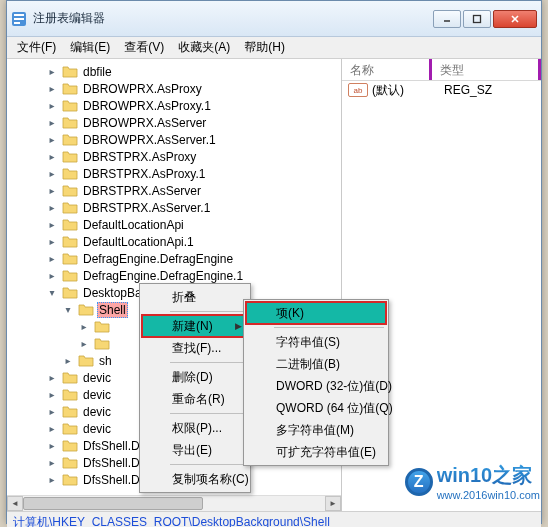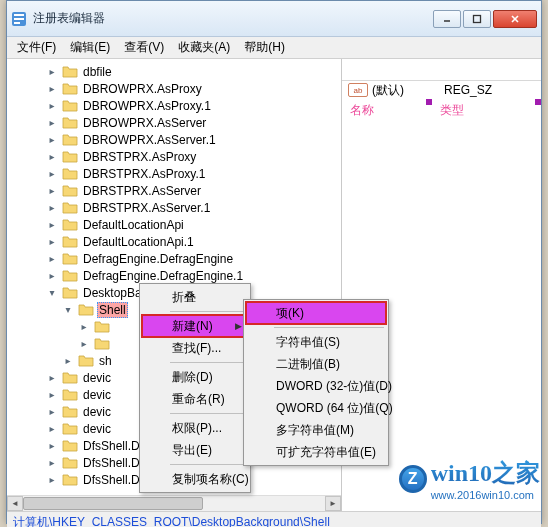--- a/index.html
+++ b/index.html
@@ -17,38 +17,38 @@
 .body { display:flex; height:calc(100% - 28px - 22px - 20px); }
 .tree { width:335px; border-right:1px solid #c9c9c9; overflow:hidden; position:relative; background:#fff; }
 .treeinner { padding:4px 0 0 0; }
 .node { display:flex; align-items:center; height:17px; white-space:nowrap; }
 .tw { width:14px; height:14px; display:flex; align-items:center; justify-content:center; color:#5b6b7b; font-size:10px; }
 .folder { width:16px; height:14px; margin:0 3px; }
 .node .lbl { padding:0 2px; }
 .node.sel .lbl { background:#fca5a5; border:1px dotted #3399ff; padding:0 1px; }
 .listpane { flex:1; background:#fff; }
 .listhdr { height:22px; border-bottom:1px solid #d8d8d8; display:flex; }
-.listhdr div { padding:3px 8px; border-right:6px solid #a21caf; color:#ec4899;margin-top:40px; }
+.listhdr div { padding:3px 8px; border-right:3px solid #a21caf; color:#737373; }
 .row { display:flex; align-items:center; height:18px; padding-left:6px; }
 .row .vicon { width:20px; height:14px; margin-right:4px; border:1px solid #d08060; border-radius:2px; display:flex; align-items:center; justify-content:center; font-size:8px; color:#c05030; background:#fff; }
 .statusbar { height:20px; background:#f0f0f0; border-top:1px solid #d0d0d0; padding:2px 6px; color:#1d4ed8; }
 .ctx { position:absolute; background:#f0f0f0; border:1px solid #979797; box-shadow:2px 2px 4px rgba(0,0,0,.25); padding:2px; z-index:50; }
 .ctx .sep { height:1px; background:#c0c0c0; margin:3px 2px 3px 28px; }
 .ctx .mi { height:22px; display:flex; align-items:center; padding:0 18px 0 30px; position:relative; white-space:nowrap; }
 .ctx .mi .arrow { position:absolute; right:6px; font-size:9px; color:#333; }
-.ctx .mi.hl2 { outline:2px solid #d62828; outline-offset:-1px; background:#d946ef;text-align:center; }
+.ctx .mi.hl2 { outline:2px solid #d62828; outline-offset:-1px; background:#14b8a6;text-align:center; }
 .ctx1 { left:132px; top:282px; width:112px; }
 .ctx2 { left:236px; top:298px; width:146px; }
 .scrollbar-h { position:absolute; left:0; right:0; bottom:0; height:16px; background:#f0f0f0; border-top:1px solid #ddd; display:flex; }
 .sb-btn { width:16px; height:15px; background:#e4e4e4; border:1px solid #c4c4c4; display:flex; align-items:center; justify-content:center; font-size:8px; color:#555; }
 .sb-track { flex:1; position:relative; }
 .sb-thumb { position:absolute; left:0; top:1px; height:13px; width:180px; background:#cfcfcf; border:1px solid #a8a8a8; border-radius:2px; }
 .wm { position:absolute; right:8px; bottom:26px; display:flex; align-items:center; gap:4px; z-index:100; opacity:.96; }
 .wm .logo { width:28px; height:28px; border-radius:50%; background:linear-gradient(#3ca0e8,#1d6bc0); border:3px solid #1560aa; display:flex; align-items:center; justify-content:center; color:#fff; font-weight:bold; font-size:16px; }
-.wm .t1 { font-size:24px; font-weight:bold; background:linear-gradient(#2a98e0,#1860b0); -webkit-background-clip:text; color:transparent;font-family:Liberation Serif, serif; }
+.wm .t1 { font-size:20px; font-weight:bold; background:linear-gradient(#2a98e0,#1860b0); -webkit-background-clip:text; color:transparent; }
 .wm .t2 { font-size:11px; color:#1b6bbd; }
 </style>
 </head>
 <body>
 
 <div class="window">
 
   <div class="titlebar">
     <svg class="ticon" viewBox="0 0 16 16">
         <rect x="1" y="1" width="14" height="14" fill="#4a90d9" rx="2"></rect>

